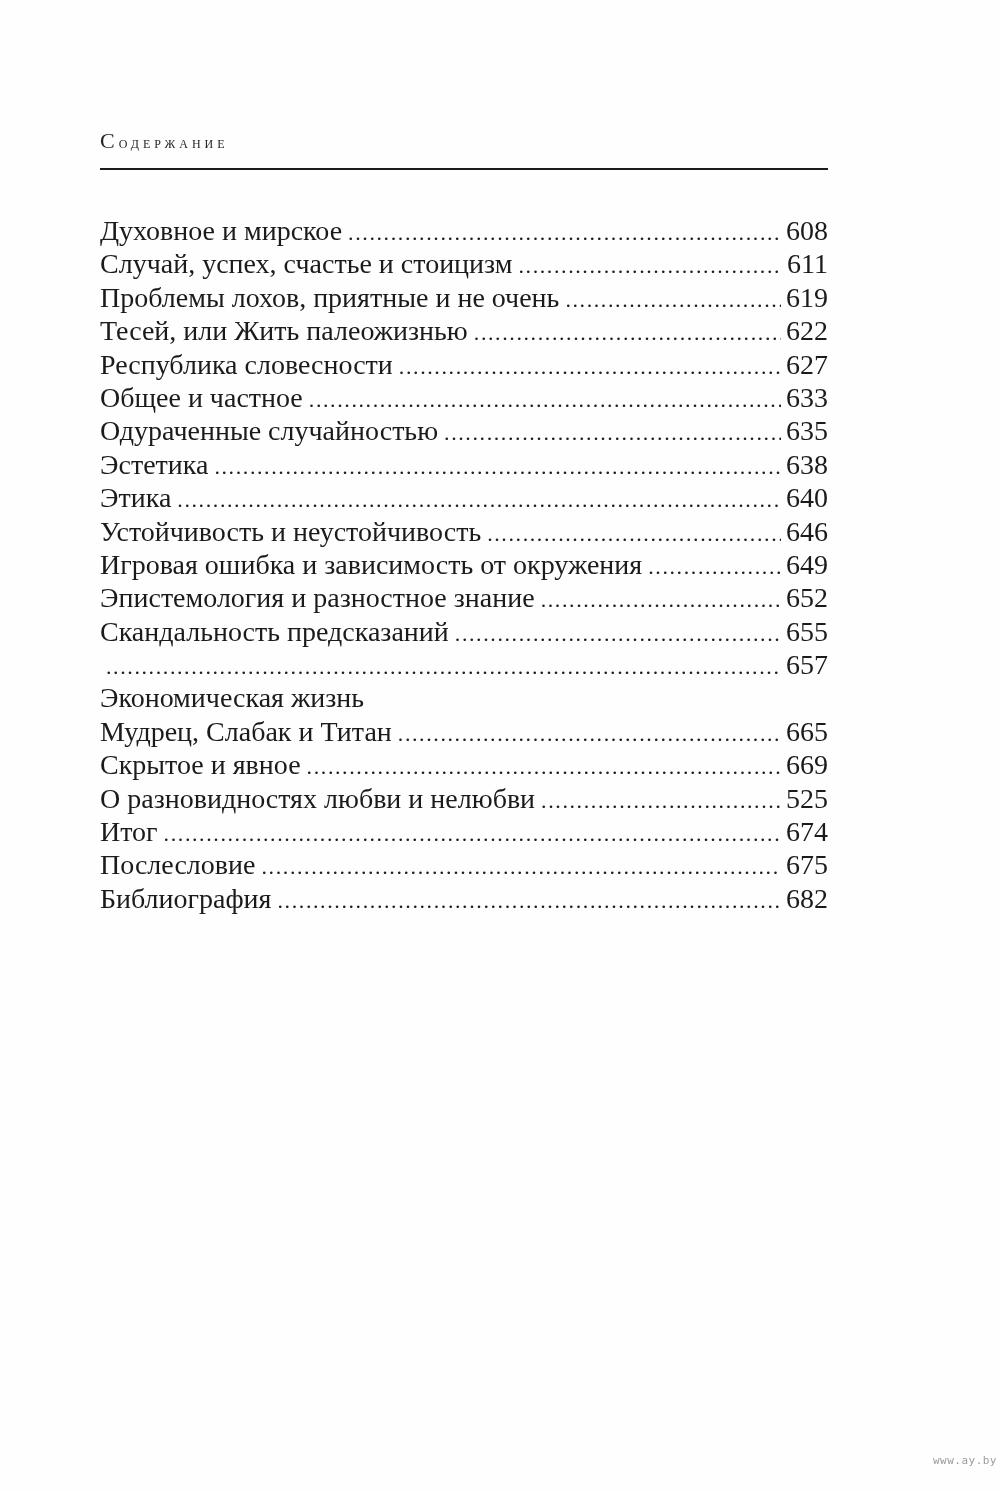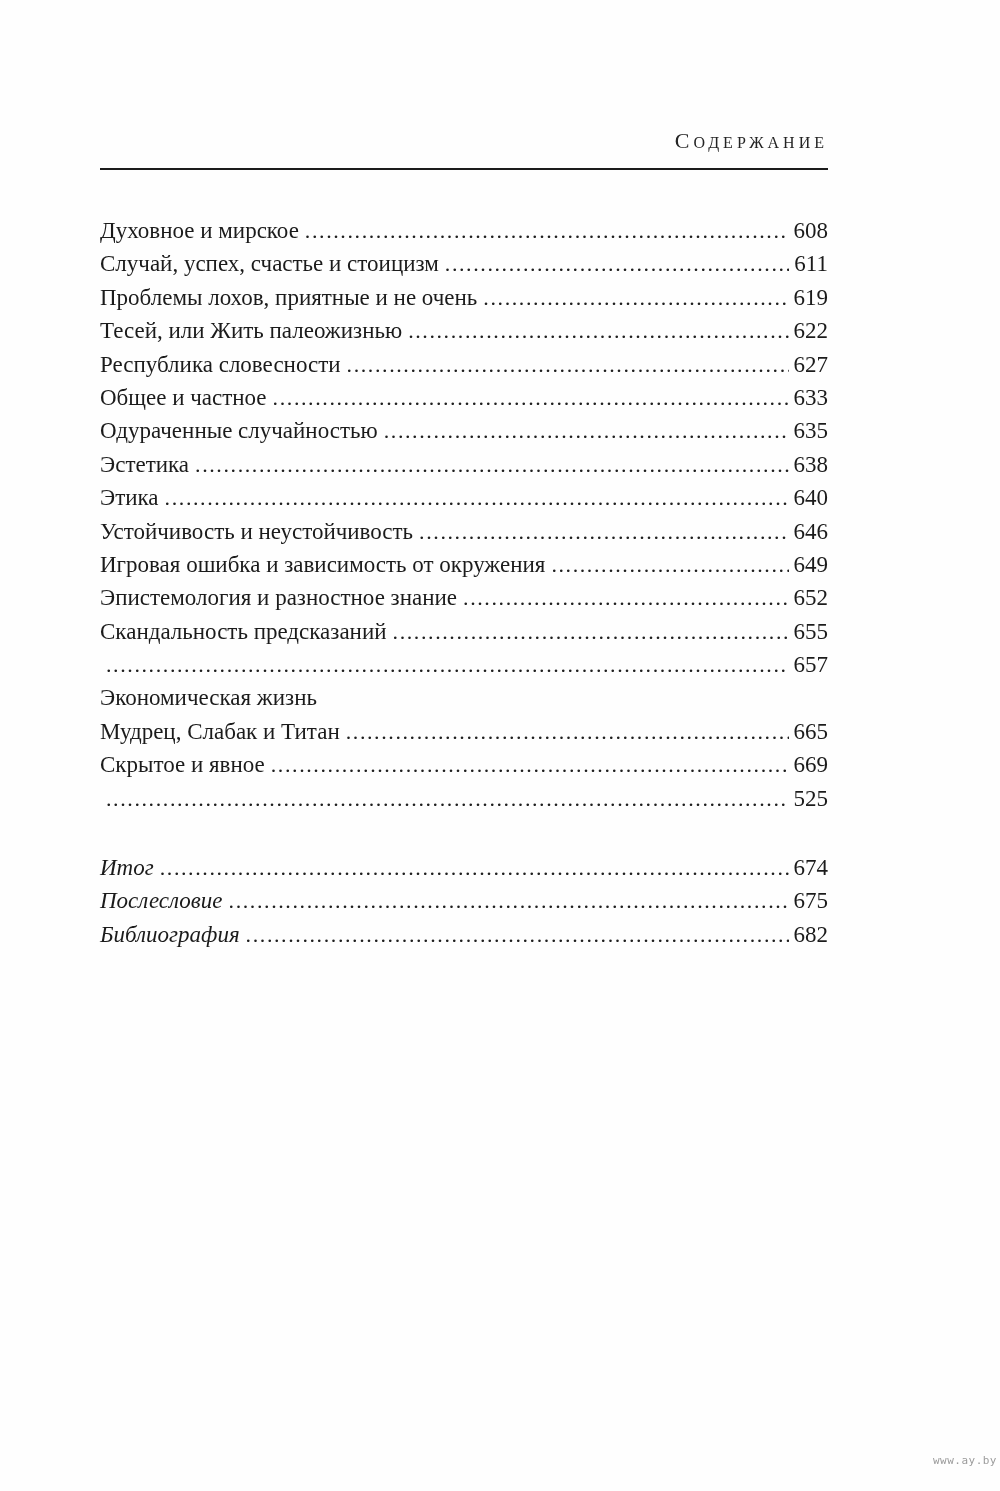--- a/index.html
+++ b/index.html
@@ -18,22 +18,22 @@
   }
   .scan-area {
     position: absolute;
     left: 100px;
     top: 0;
     width: 728px;
   }
   .toc-header {
     margin: 0;
     margin-top: 128px;
-    text-align: right;
-    font-size: 23px;
+    text-align: left;
+    font-size: 17px;
     font-weight: normal;
     letter-spacing: 4px;
     font-variant: small-caps;
     color: #242424;
   }
   .toc-header::first-letter {
     font-size: 22px;
     letter-spacing: 4px;
   }
   .header-rule {
@@ -44,29 +44,27 @@
     height: 0;
   }
   .toc-list {
     margin-top: 44px;
   }
   .toc-row {
     display: flex;
     align-items: baseline;
     height: 33.4px;
     line-height: 33.4px;
-    font-size: 23px;
+    font-size: 28px;
   }
   .toc-title {
     white-space: nowrap;
     flex: 0 0 auto;
   }
   .toc-row.italic .toc-title {
-    font-style: italic;
-    margin-top: 36px;
   }
   .toc-dots {
     flex: 1 1 auto;
     overflow: hidden;
     white-space: nowrap;
     margin: 0 5px 0 6px;
     color: #1f1f1f;
   }
   .toc-dots::after {
     content: "..........................................................................................................................................................";
@@ -173,20 +171,21 @@
     <span class="toc-title">Мудрец, Слабак и Титан</span>
     <span class="toc-dots"></span>
     <span class="toc-page">665</span>
   </div>
         <div class="toc-row">
     <span class="toc-title">Скрытое и явное</span>
     <span class="toc-dots"></span>
     <span class="toc-page">669</span>
   </div>
         <div class="toc-row">
+    <span class="toc-title">О разновидностях любви и нелюбви</span>
     <span class="toc-dots"></span>
     <span class="toc-page">525</span>
   </div>
         <div class="toc-row italic">
     <span class="toc-title">Итог</span>
     <span class="toc-dots"></span>
     <span class="toc-page">674</span>
   </div>
         <div class="toc-row italic">
     <span class="toc-title">Послесловие</span>

